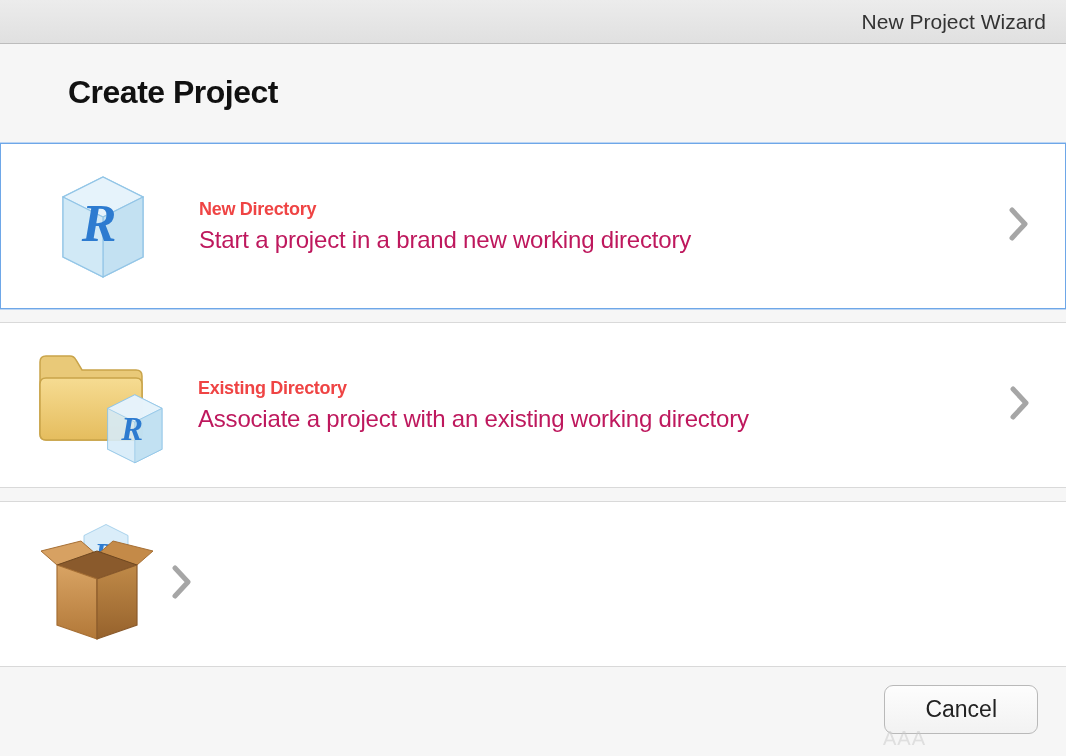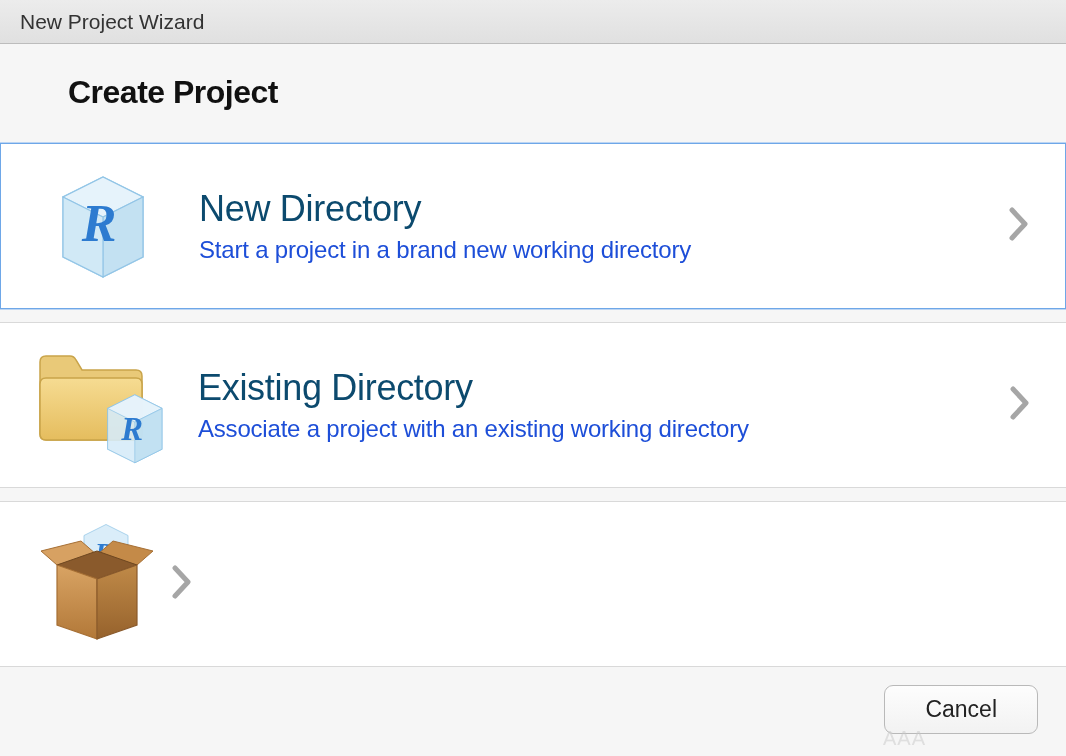--- a/index.html
+++ b/index.html
@@ -18,20 +18,21 @@
     }
     .titlebar {
       height: 44px;
       background: linear-gradient(to bottom, #ececec, #e0e0e0);
       border-bottom: 1px solid #bcbcbc;
       display: flex;
       align-items: center;
       padding: 0 20px;
       font-size: 21px;
       color: #333;
+      justify-content: flex-end;
     }
     .header {
       padding: 30px 44px 32px 68px;
     }
     .header-title {
       font-size: 32px;
       font-weight: 700;
       color: #111;
       letter-spacing: -0.5px;
     }
@@ -64,29 +65,29 @@
       flex-shrink: 0;
       display: flex;
       align-items: center;
       justify-content: center;
     }
     .option-text {
       flex: 1;
       padding: 4px 10px 4px 26px;
     }
     .option-title {
-      font-size: 36px;
-      font-weight: 400;
-      color: #0c4a6e;
+      font-size: 18px;
+      font-weight: 700;
+      color: #ef4444;
       letter-spacing: -0.3px;
       margin-bottom: 6px;
     }
     .option-desc {
       font-size: 24px;
-      color: #1d4ed8;
+      color: #be185d;
       letter-spacing: -0.2px;
     }
     .chevron {
       flex-shrink: 0;
       color: #a8a8a8;
       padding-right: 8px;
     }
     .footer {
       margin-top: auto;
       padding: 18px 28px 22px 28px;

